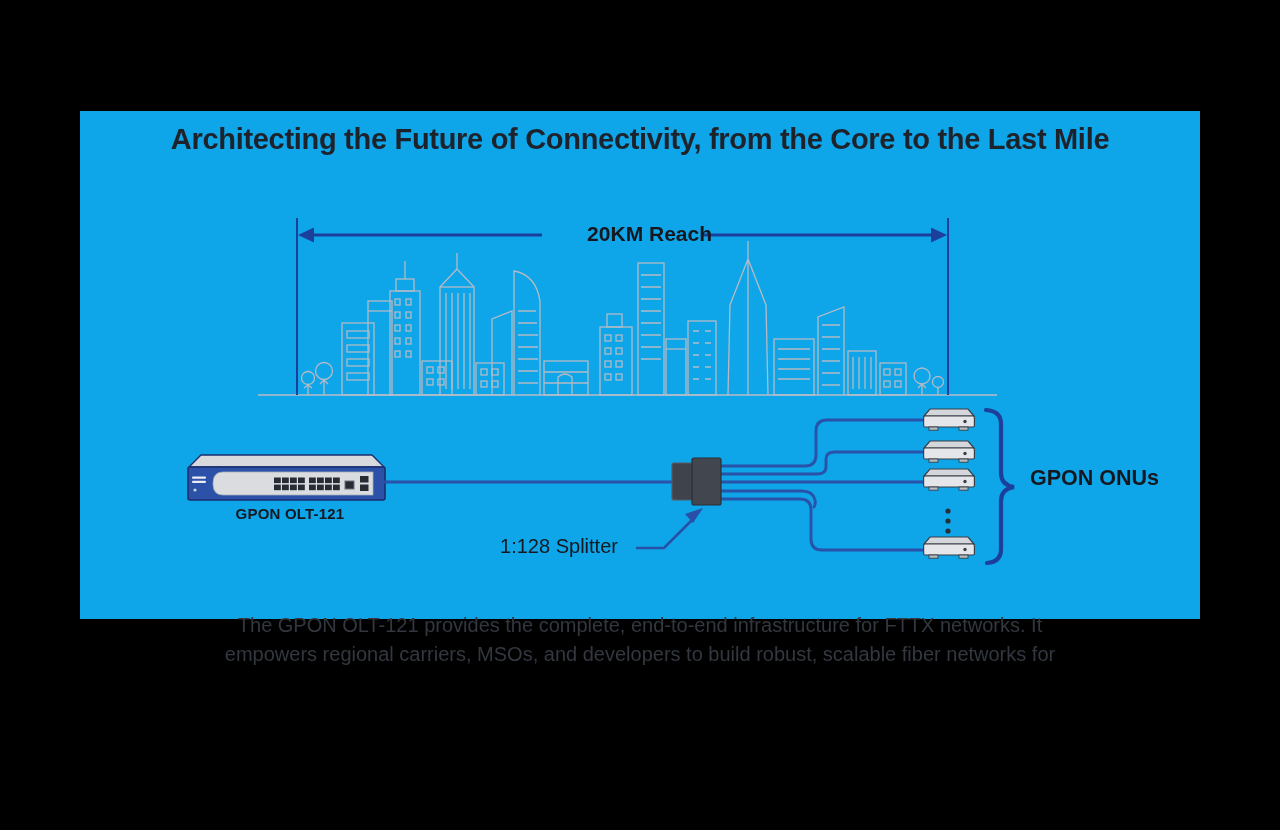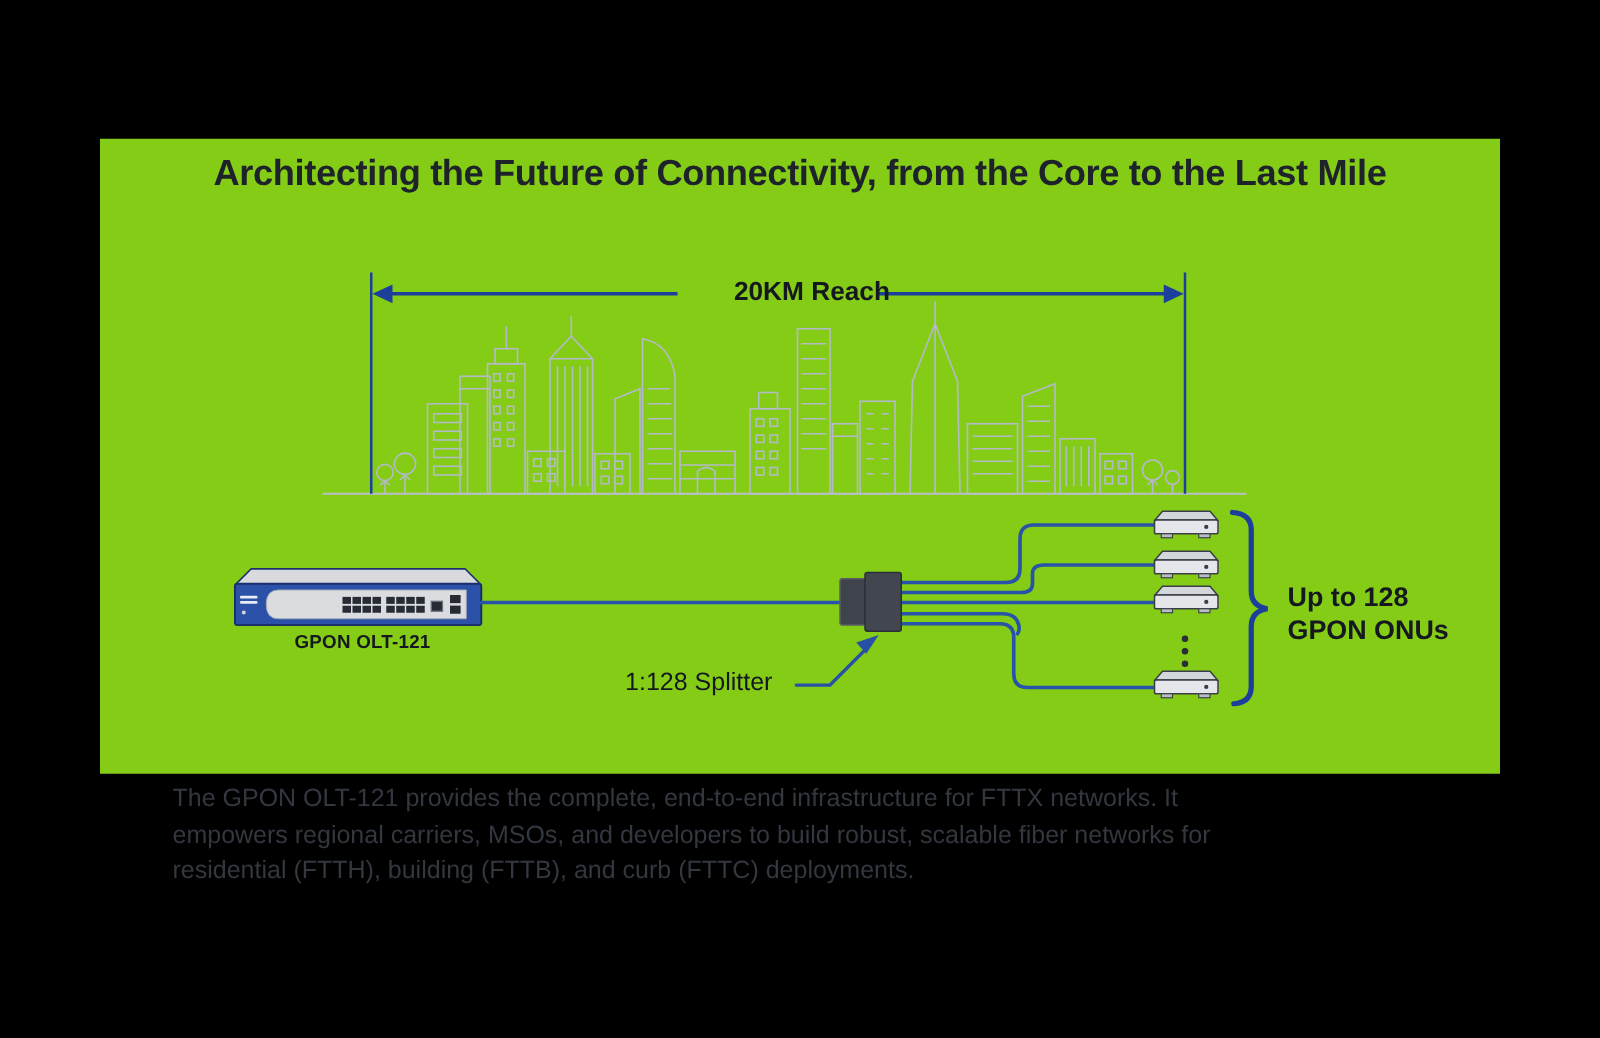--- a/index.html
+++ b/index.html
@@ -1,32 +1,32 @@
 <!DOCTYPE html>
 <html><head>
 <meta charset="utf-8">
 <style>
   html,body{margin:0;padding:0;background:#000;}
   body{width:1280px;height:830px;position:relative;overflow:hidden;
        font-family:"Liberation Sans",sans-serif;}
   .card{position:absolute;left:80px;top:111px;width:1120px;height:508px;
-        background:#84cc16;}
+        background:#0ea5e9;}
   .card .abs{position:absolute;}
   .title{left:0;top:12px;width:100%;text-align:center;font-size:29px;
          font-weight:700;color:#1e222a;letter-spacing:-0.3px;}
   .diagram-svg{position:absolute;left:0;top:0;width:1120px;height:608px;}
   .reach-label{left:452px;top:111px;width:180px;text-align:right;
                font-size:21px;font-weight:700;color:#15181f;}
   .olt-label{left:118px;top:394px;width:184px;text-align:center;
              font-size:15px;font-weight:700;color:#15181f;letter-spacing:.2px;}
   .splitter-label{left:403px;top:424px;width:152px;text-align:center;
                   font-size:20px;font-weight:400;color:#15181f;}
   .onu-label{left:950px;top:355px;width:170px;font-size:21.5px;
              font-weight:700;color:#15181f;line-height:25.5px;}
-  .description{left:58px;top:514px;width:1004px;text-align:left;
+  .description{left:58px;top:500px;width:1004px;text-align:center;
                font-size:20px;color:#33373f;line-height:28.5px;}
 </style>
 </head>
 <body>
 
 <div class="card">
 
   <svg class="diagram-svg" viewBox="0 0 1120 608">
 
     <g stroke="#b4bac6" stroke-width="1.3" fill="none">
@@ -188,21 +188,19 @@
     </g>
 
     <path d="M906,299 Q921,300 921,313 L921,362 Q921,374 934,376 Q921,378 921,390 L921,438 Q921,451 907,452" stroke="#1d3f9c" stroke-width="4.2" fill="none" stroke-linecap="round"></path>
   </svg>
 
   <div class="abs title">Architecting the Future of Connectivity, from the Core to the Last Mile</div>
   <div class="abs reach-label">20KM Reach</div>
   <div class="abs olt-label">GPON OLT-121</div>
   <div class="abs splitter-label">1:128 Splitter</div>
   <div class="abs onu-label">
-    <div>Up to 128</div>
     <div>GPON ONUs</div>
   </div>
   <div class="abs description">
     <div>The GPON OLT-121 provides the complete, end-to-end infrastructure for FTTX networks. It</div>
     <div>empowers regional carriers, MSOs, and developers to build robust, scalable fiber networks for</div>
-    <div>residential (FTTH), building (FTTB), and curb (FTTC) deployments.</div>
   </div>
 </div>
 
 </body></html>

